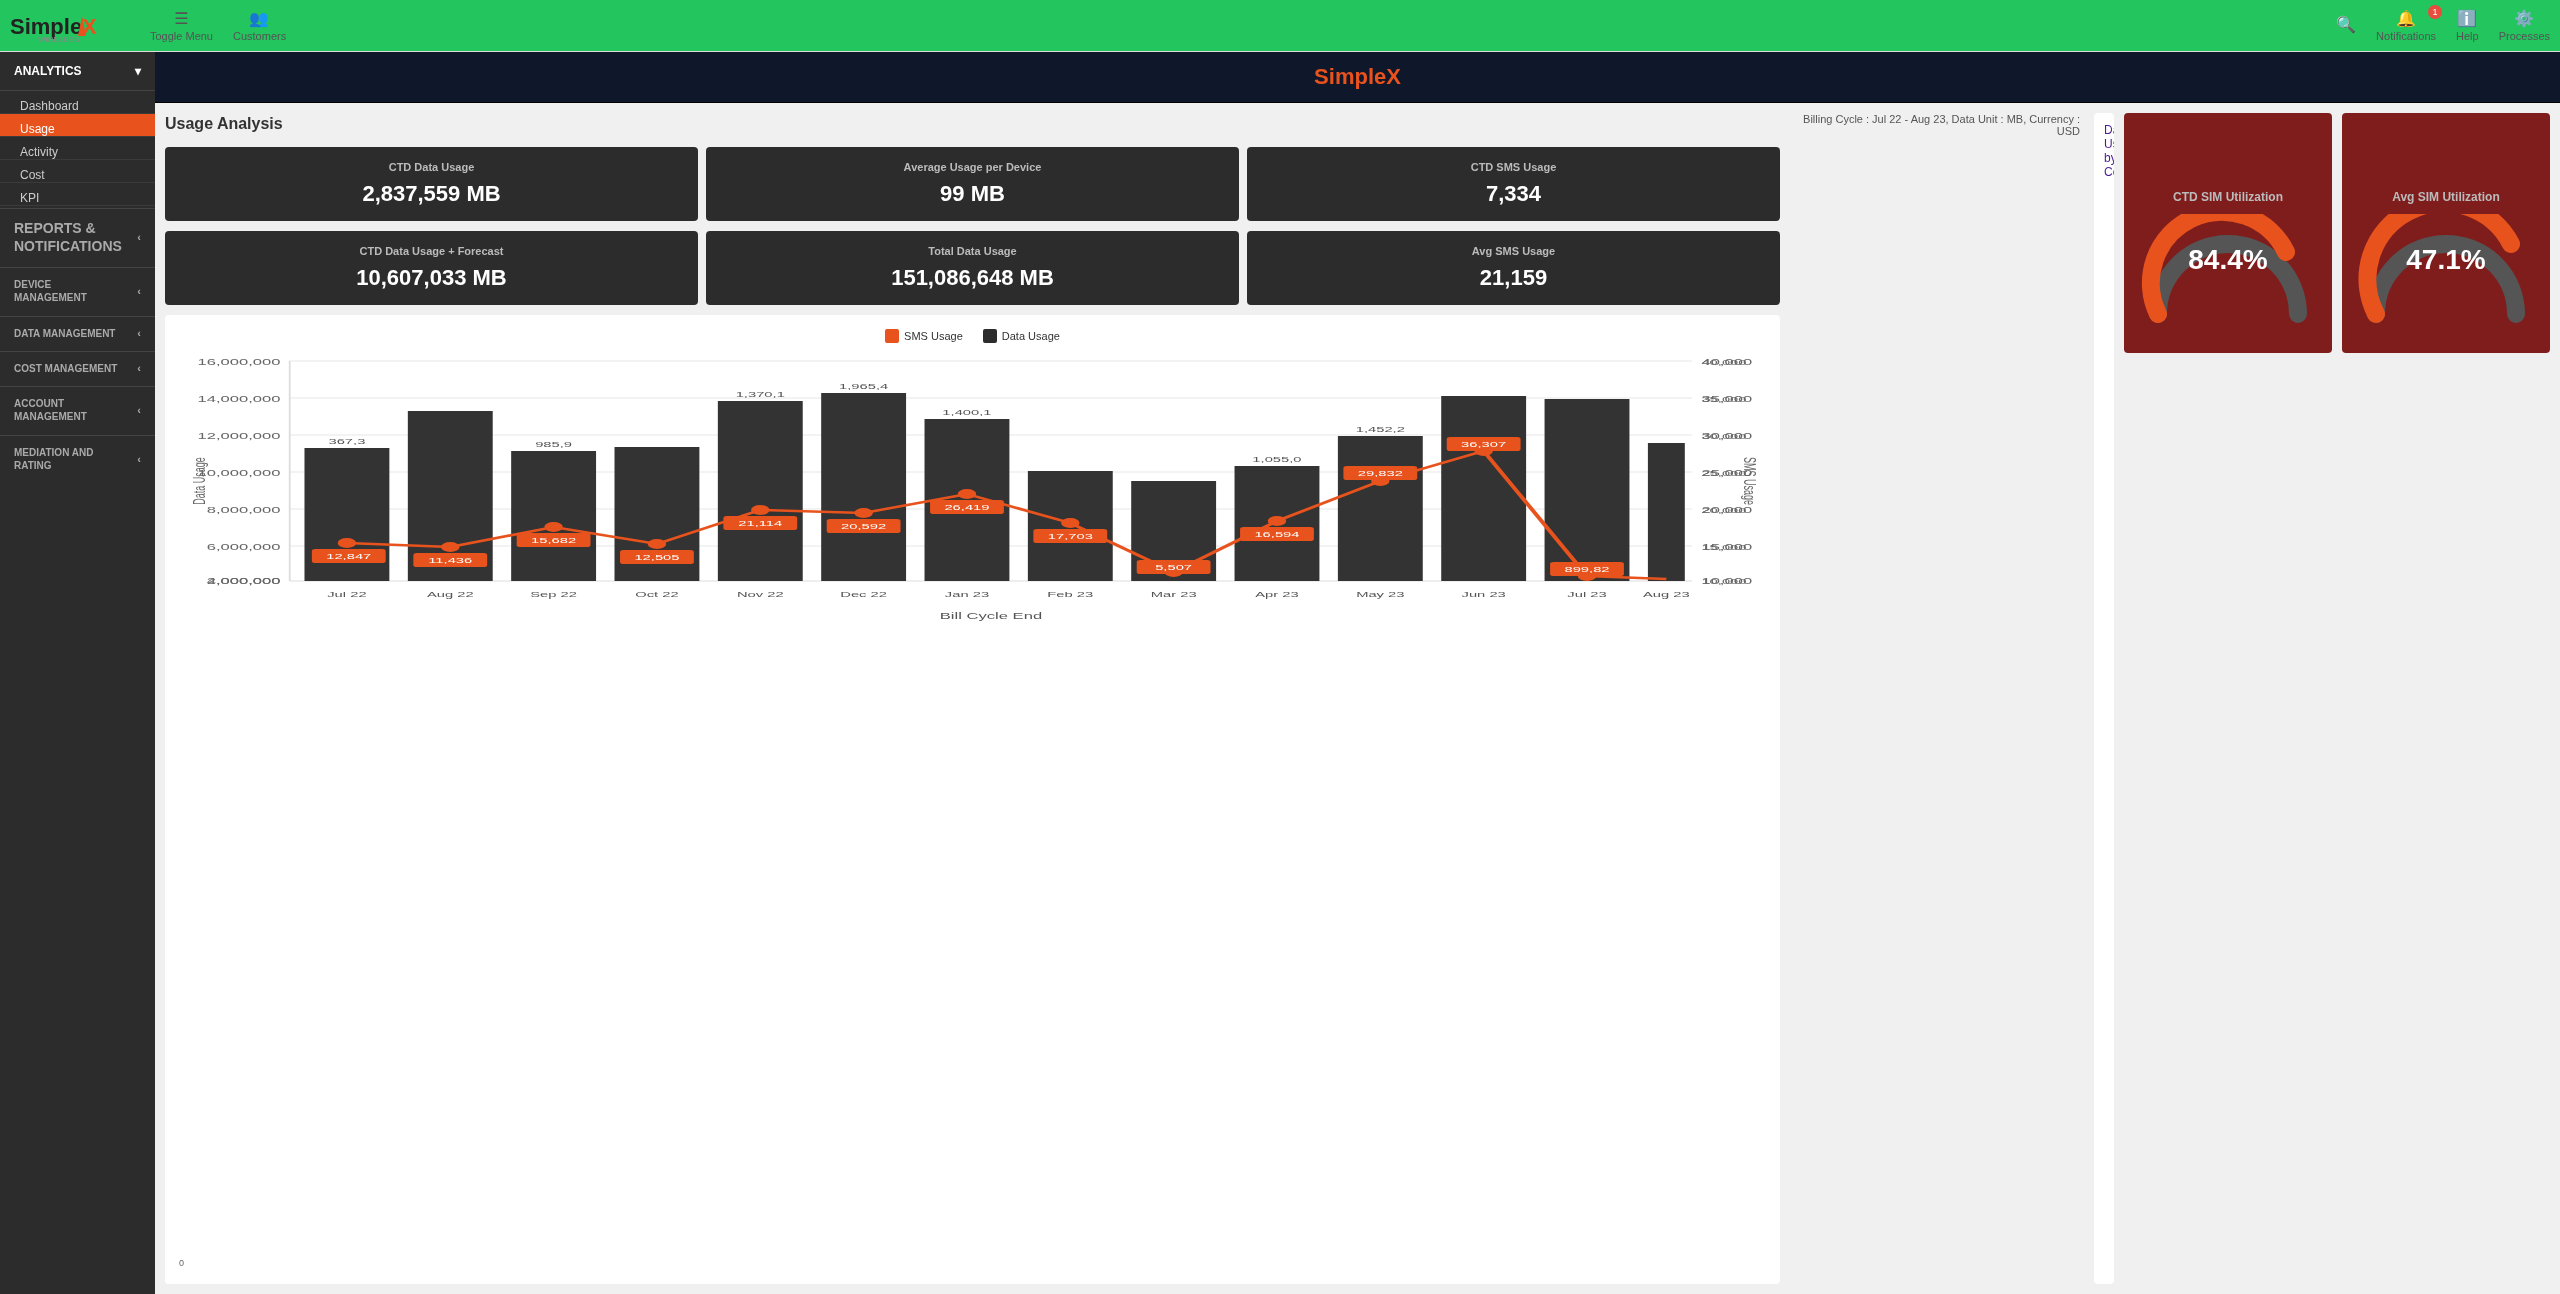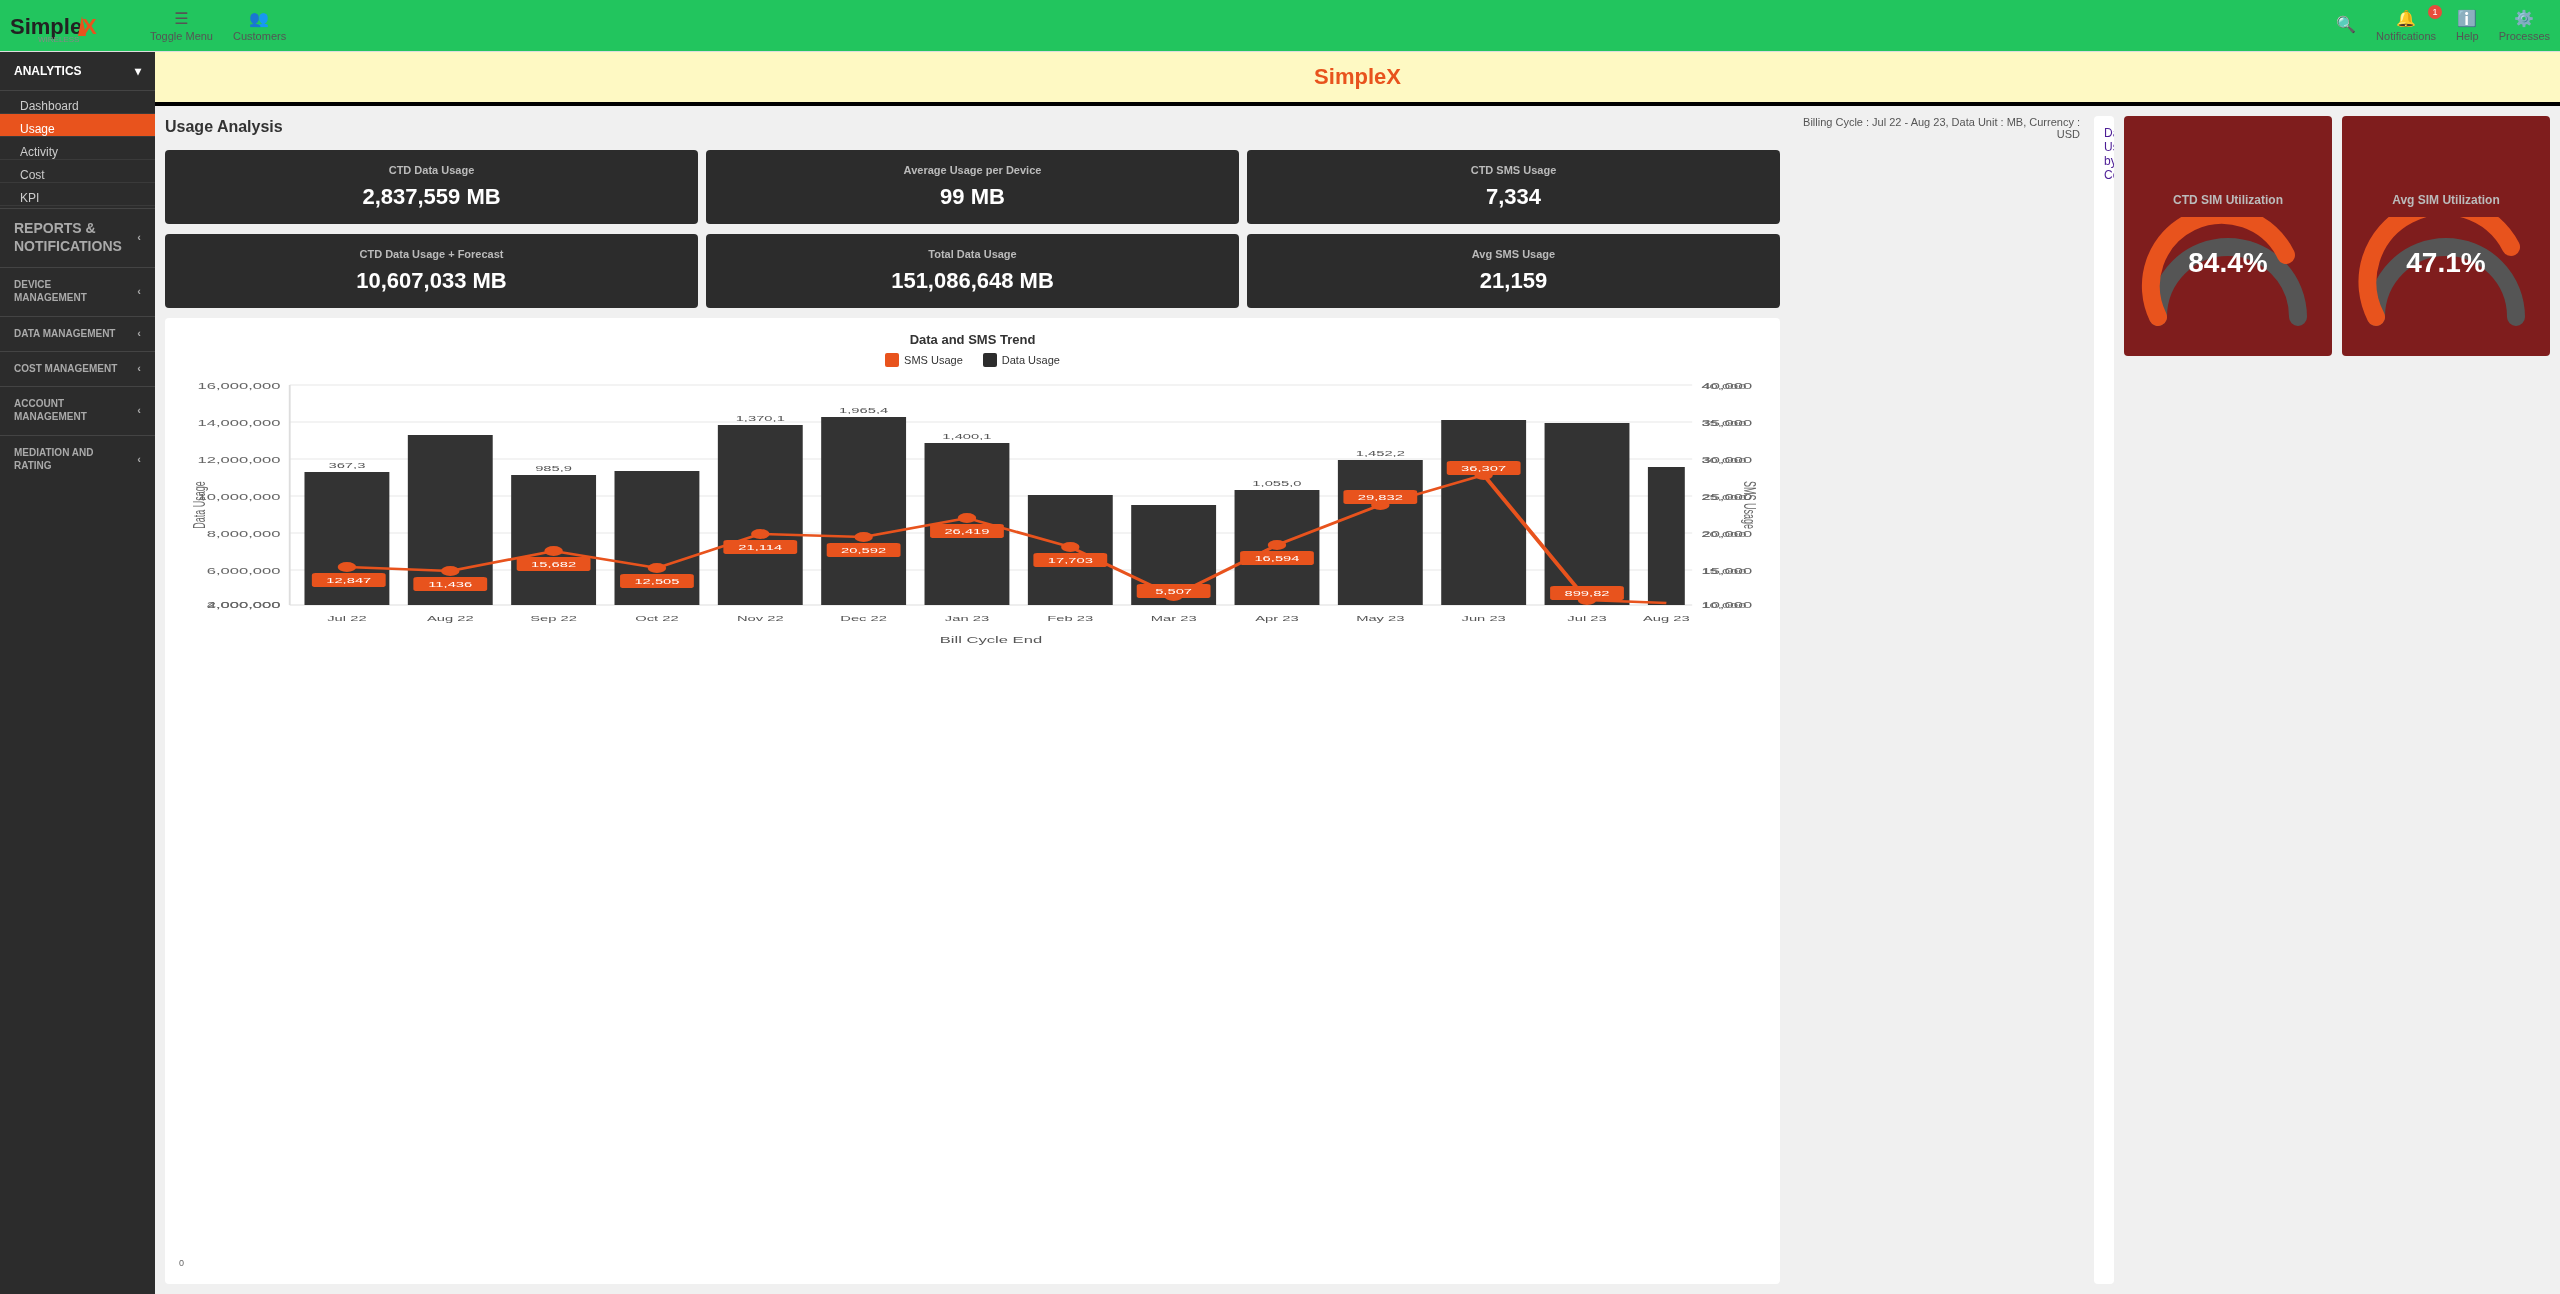--- a/index.html
+++ b/index.html
@@ -44,21 +44,21 @@
       padding: 10px 14px; font-size: 11px; font-weight: bold; color: #aaa;
       display: flex; align-items: center; justify-content: space-between;
       border-top: 1px solid #444; cursor: pointer; margin-top: 2px;
     }
 
     
     .content-area { flex: 1; overflow-y: auto; display: flex; flex-direction: column; }
 
     
     .page-header {
-      background: #fef9c3; text-align: center; padding: 12px; border-bottom: 4px solid #000000; flex-shrink: 0;
+      background: #0f172a; text-align: center; padding: 12px; border-bottom: 1px solid #000000; flex-shrink: 0;
     }
     .page-header h1 { color: #e8531d; font-size: 22px; font-weight: bold; }
 
     
     .usage-area { display: flex; flex: 1; padding: 10px; gap: 10px; }
     .usage-left { flex: 1; display: flex; flex-direction: column; gap: 10px; min-width: 0; }
     .usage-right { width: 760px; display: flex; flex-direction: row; gap: 10px; flex-shrink: 0; }
 
     
     .metric-row { display: flex; gap: 8px; }
@@ -231,21 +231,20 @@
             <div class="metric-label">Total Data Usage</div>
             <div class="metric-value">151,086,648 MB</div>
           </div>
           <div class="metric-card">
             <div class="metric-label">Avg SMS Usage</div>
             <div class="metric-value">21,159</div>
           </div>
         </div>
 
         <div class="chart-container">
-          <div class="chart-title">Data and SMS Trend</div>
           <div class="chart-legend">
             <div class="legend-item">
               <div class="legend-box" style="background:#e8531d;"></div>
               <span>SMS Usage</span>
             </div>
             <div class="legend-item">
               <div class="legend-box" style="background:#2c2c2c;"></div>
               <span>Data Usage</span>
             </div>
           </div>

